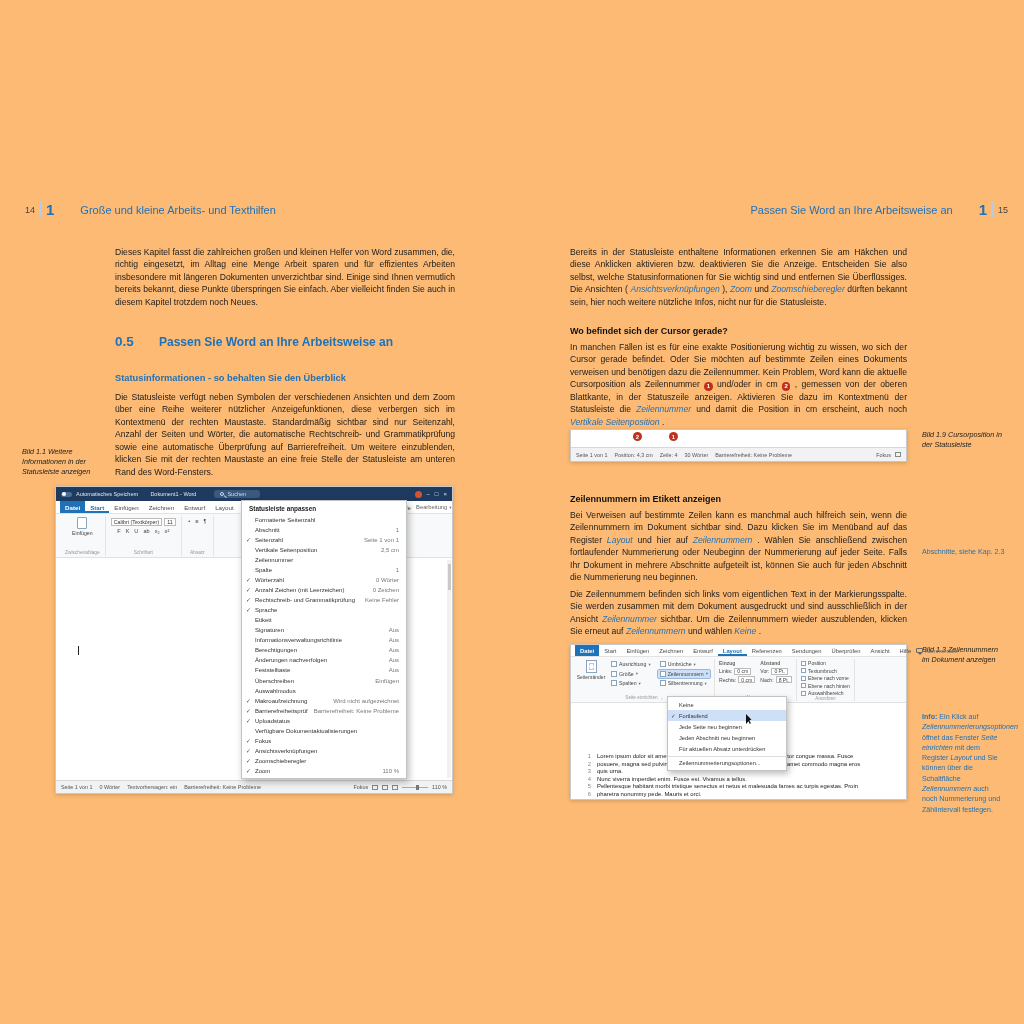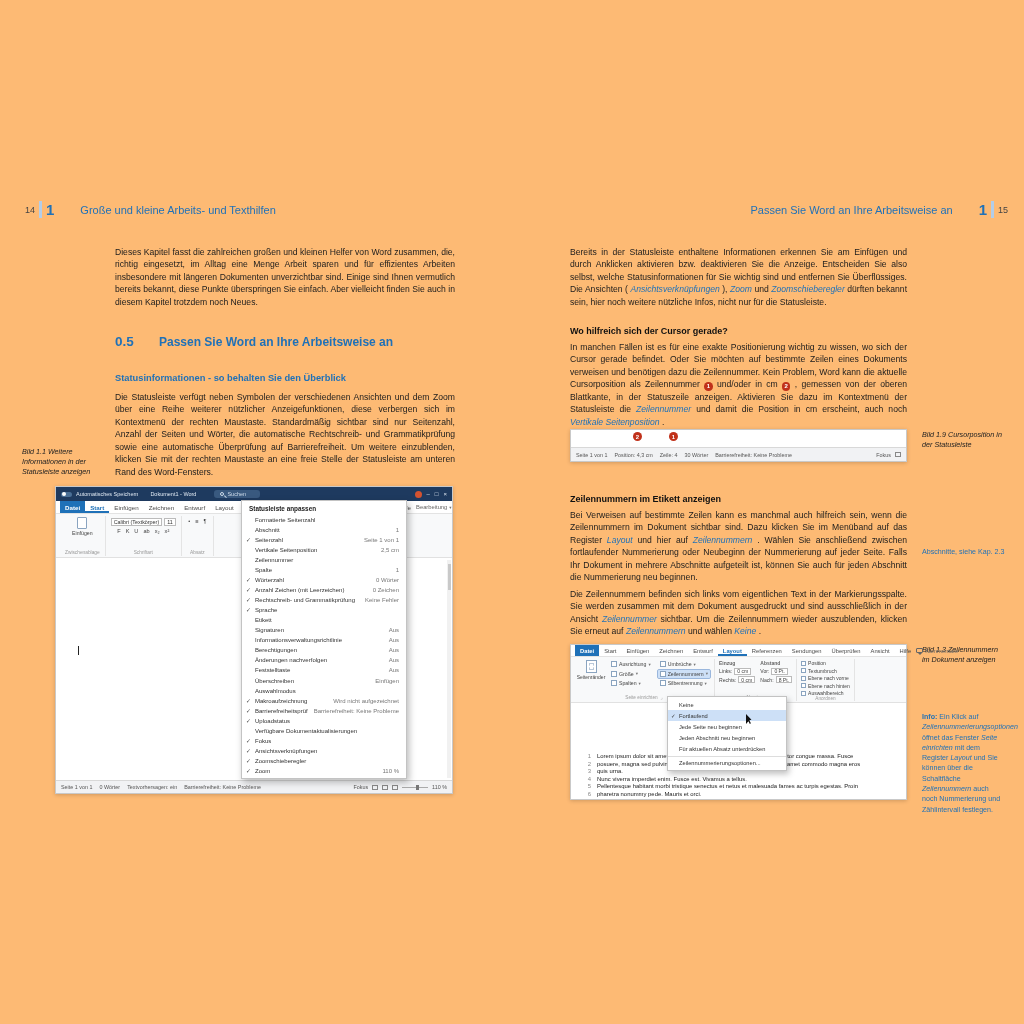--- a/index.html
+++ b/index.html
@@ -418,36 +418,36 @@
         <span class="vicon"></span>
         <span class="vicon"></span>
         <span class="vicon"></span>
         <span class="track"></span>
         <span>110 %</span>
       </span>
     </div>
   </div>
 
   <p class="par" style="left:570px;top:246px;width:337px">
-  <span>Bereits in der Statusleiste enthaltene Informationen erkennen Sie am Einfügen und durch Anklicken aktivieren bzw. deaktivieren Sie die Anzeige. Entscheiden Sie also selbst, welche Statusinformationen für Sie wichtig sind und entfernen Sie Überflüssiges. Die Ansichten (</span>
+  <span>Bereits in der Statusleiste enthaltene Informationen erkennen Sie am Häkchen und diese Anklicken aktivieren bzw. deaktivieren Sie die Anzeige. Entscheiden Sie also selbst, welche Statusinformationen für Sie wichtig sind und entfernen Sie Überflüssiges. Die Ansichten (</span>
 
   <span class="i">Ansichtsverknüpfungen</span>
 
   <span>), </span>
 
   <span class="i">Zoom</span>
 
   <span> und </span>
 
   <span class="i">Zoomschieberegler</span>
 
   <span> dürften bekannt sein, hier noch weitere nützliche Infos, nicht nur für die Statusleiste.</span>
 </p>
 
-  <div class="h3" style="left:570px;top:326px">Wo hilfreich sich der Cursor gerade?</div>
+  <div class="h3" style="left:570px;top:326px">Wo befindet sich der Cursor gerade?</div>
 
   <p class="par" style="left:570px;top:341px;width:337px">
   <span>In manchen Fällen ist es für eine exakte Positionierung wichtig zu wissen, wo sich der Cursor gerade befindet. Oder Sie möchten auf bestimmte Zeilen eines Dokuments verweisen und benötigen dazu die Zeilennummer. Kein Problem, Word kann die aktuelle Cursorposition als Zeilennummer </span>
 
   <span class="badge">1</span>
 
   <span> und/oder in cm </span>
 
   <span class="badge">2</span>
 

